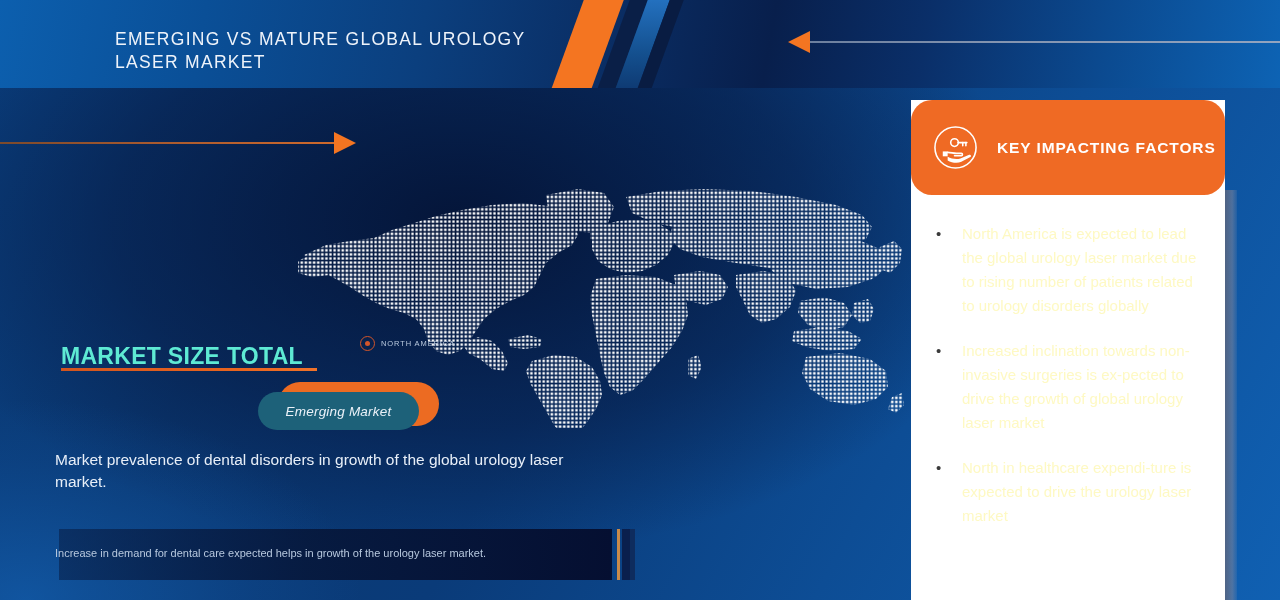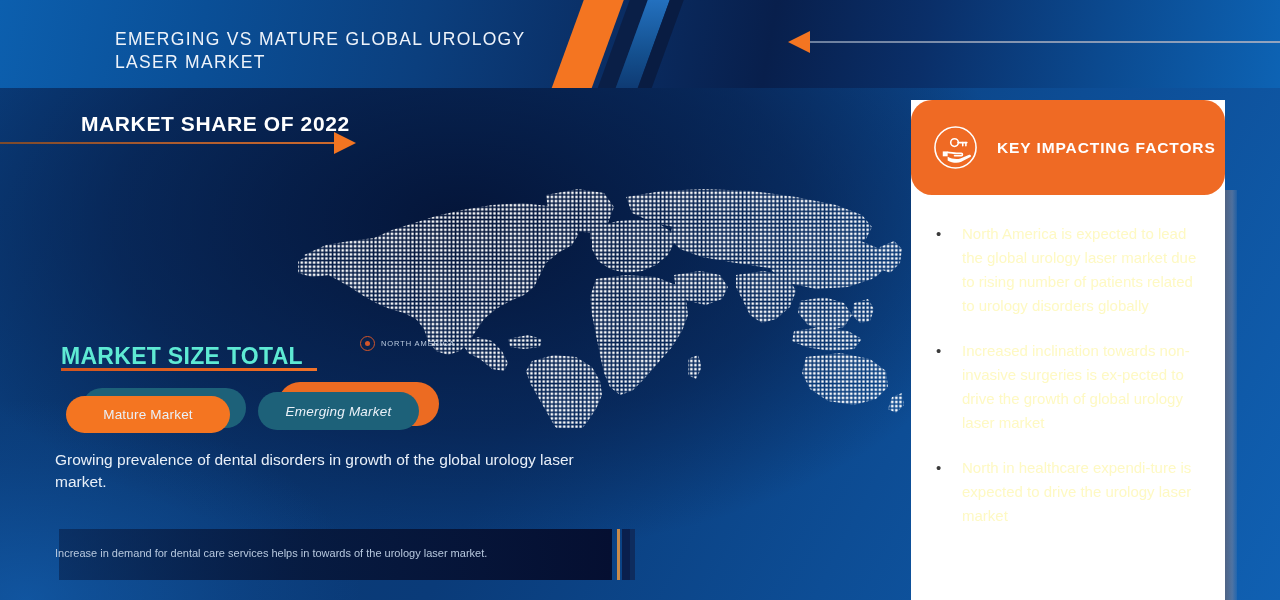--- a/index.html
+++ b/index.html
@@ -166,21 +166,20 @@
     <div class="stripe stripe-navy2"></div>
     <div class="hdr-title">EMERGING VS MATURE GLOBAL UROLOGY LASER MARKET</div>
     <div class="hdr-arrow-head"></div>
     <div class="hdr-arrow-line"></div>
   </div>
 
   <div class="body-bg"></div>
 
   <div class="ms-rule"></div>
   <div class="ms-arrow"></div>
-  <div class="ms-title">MARKET SHARE OF 2022</div>
 
   <svg class="map" viewBox="0 0 610 245">
     <defs>
       <pattern id="dots" x="0" y="0" width="4.1" height="4.1" patternUnits="userSpaceOnUse">
         <rect x="0.45" y="0.45" width="2.5" height="2.5" fill="#ffffff"></rect>
       </pattern>
       <mask id="landmask">
         <g fill="#fff">
 
           <path d="M8 72 L30 62 L54 58 L78 55 L96 47 L118 40 L140 33 L166 27 L196 22 L226 20 L252 23 L268 30 L278 40 L282 52
@@ -241,37 +240,33 @@
   <div class="na-marker">
     <span class="na-ring">
         <i></i>
       </span>
     <span class="na-label">NORTH AMERICA</span>
   </div>
 
   <div class="mst-title">MARKET SIZE TOTAL</div>
   <div class="mst-rule"></div>
 
-  <div class="pill-wrap" id="pill-mature">
-    <div class="pill-back"></div>
-    <div class="pill-front">Mature Market</div>
-  </div>
 
   <div class="pill-wrap" id="pill-emerging">
     <div class="pill-back"></div>
     <div class="pill-front">Emerging Market</div>
   </div>
 
-  <div class="lead">Growing prevalence of dental disorders in growth of the global urology laser market.</div>
+  <div class="lead">Market prevalence of dental disorders in growth of the global urology laser market.</div>
 
   <div class="bottom-bar"></div>
   <div class="bb-accent1"></div>
   <div class="bb-accent2"></div>
   <div class="bb-accent3"></div>
-  <div class="bottom-text">Increase in demand for dental care services helps in towards of the urology laser market.</div>
+  <div class="bottom-text">Increase in demand for dental care expected helps in growth of the urology laser market.</div>
 
   <div class="kf-shadow"></div>
   <div class="kf-card"></div>
   <div class="kf-head">
     <svg class="kf-icon" viewBox="0 0 48 48">
       <circle cx="24" cy="24" r="21" fill="none" stroke="#ffffff" stroke-width="1.6"></circle>
       <path d="M11 28 L11 33 L16 33 L16 28 Z" fill="#ffffff"></path>
       <path d="M16 29 C19 29 22 30 25 30 L30 30 C31.5 30 31.5 32.4 30 32.4 L23 32.4" fill="none" stroke="#ffffff" stroke-width="1.6" stroke-linecap="round"></path>
       <path d="M16 33.5 C20 35.6 25 36.4 29 35.2 L38 31.4 C39.6 30.8 40.6 32.8 39.2 33.8 L30 38.6 C25.6 40.6 19.8 39.4 16 37.2 Z" fill="#ffffff"></path>
       <circle cx="23" cy="19" r="3.9" fill="none" stroke="#ffffff" stroke-width="1.6"></circle>

